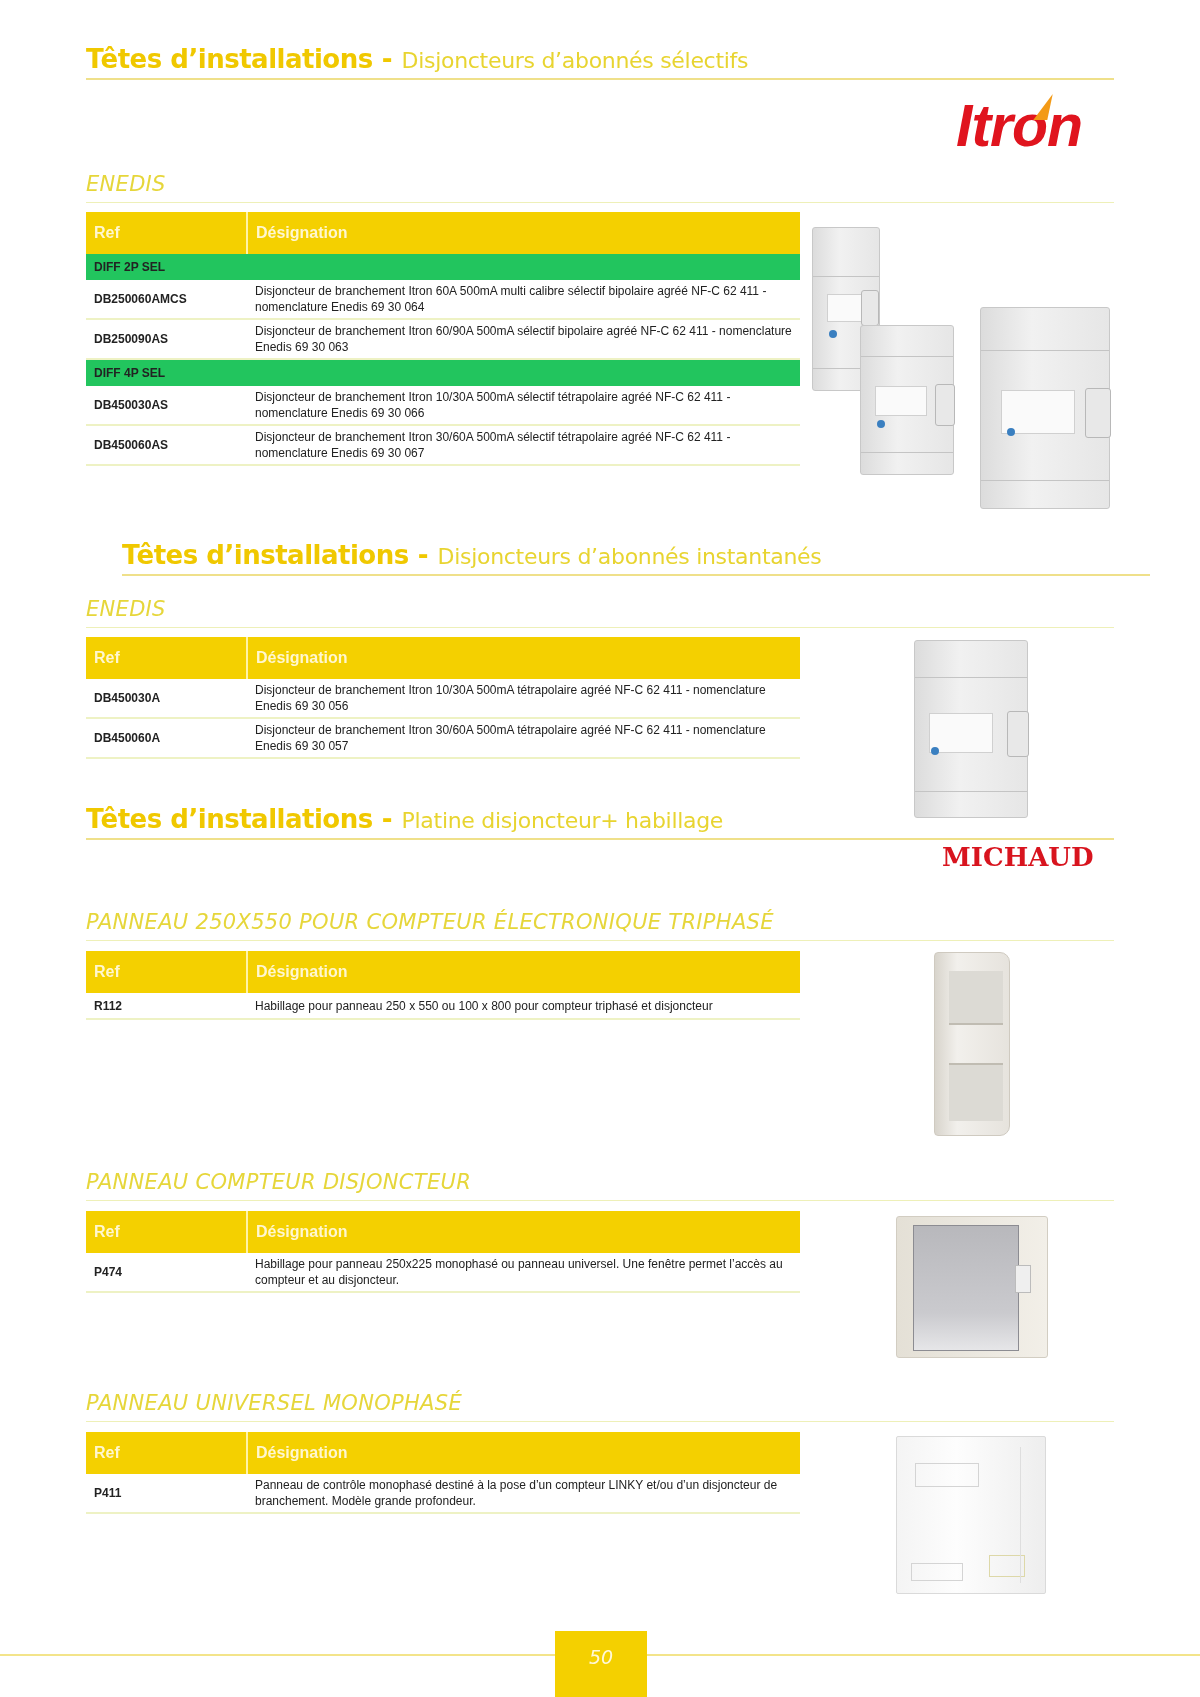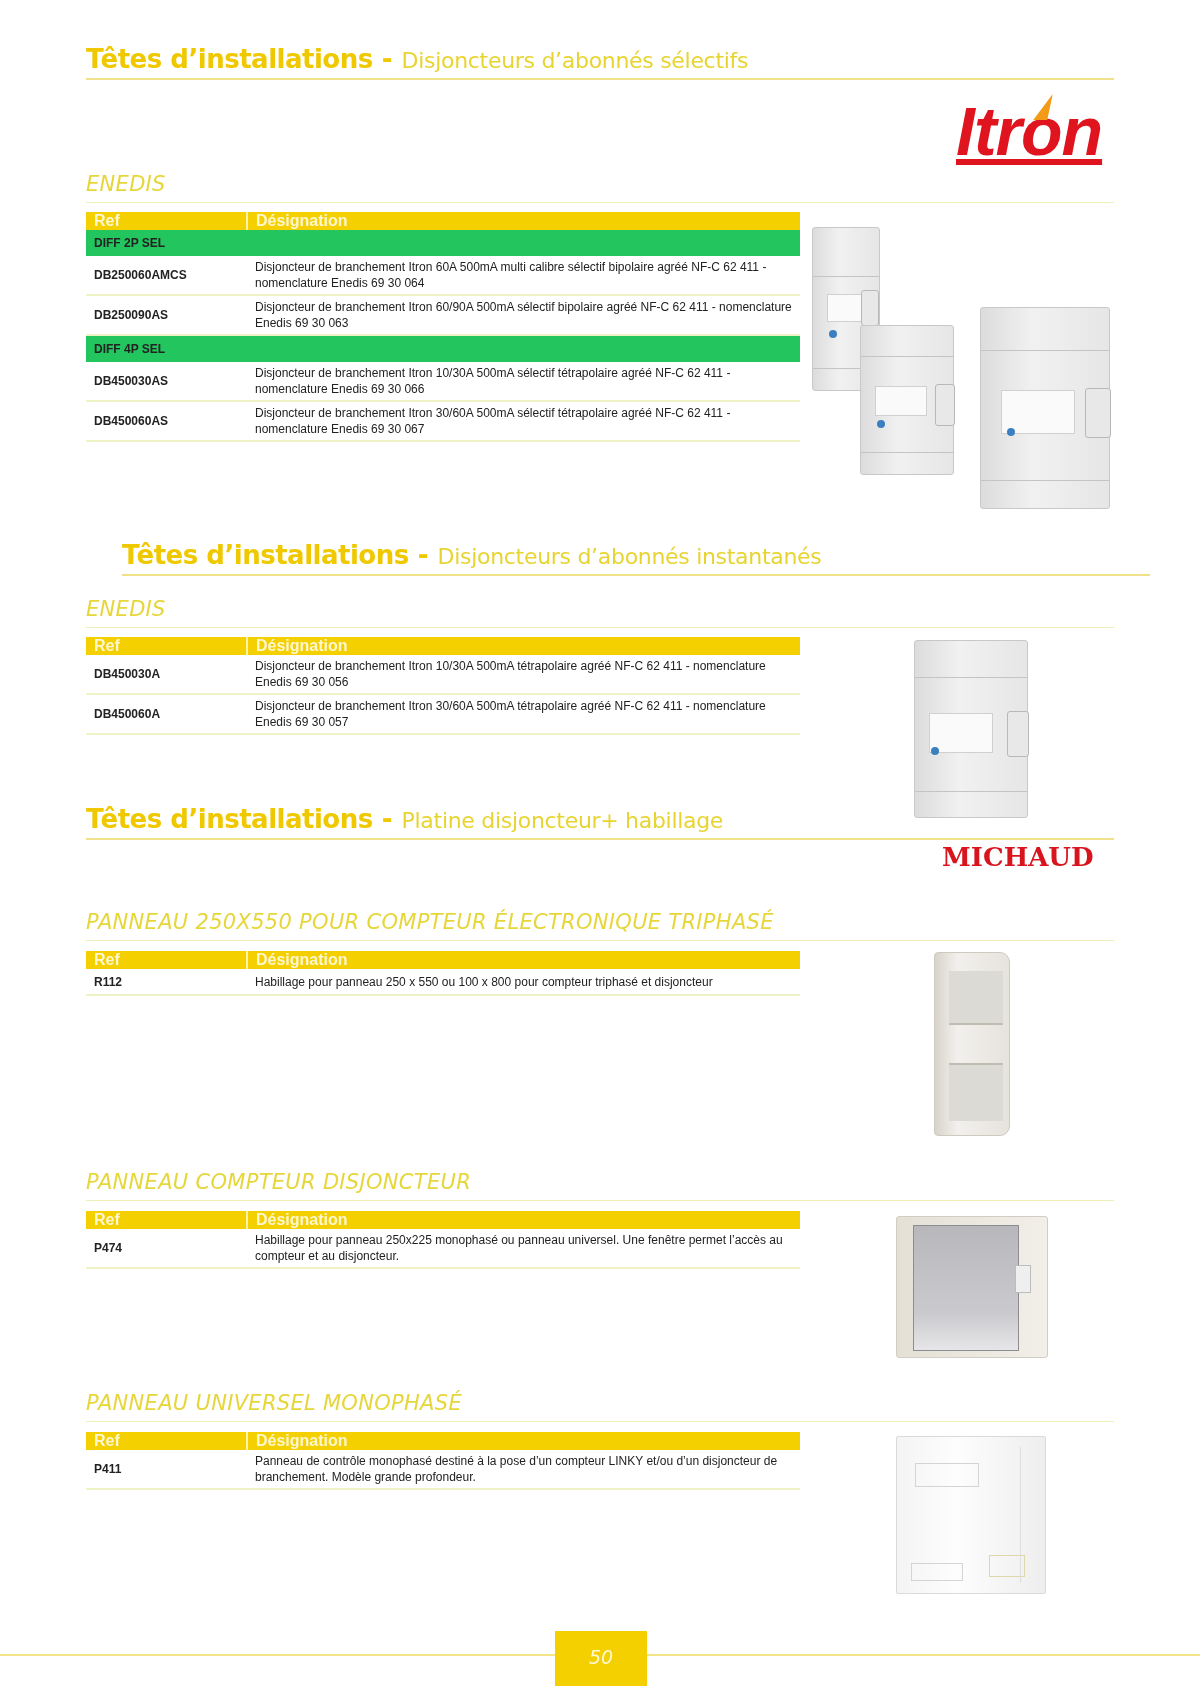--- a/index.html
+++ b/index.html
@@ -7,39 +7,39 @@
   .page { position:absolute; left:0; top:0; width:1200px; height:1697px; }
 
   .section-title { position:absolute; left:86px; width:1028px; border-bottom:2px solid #efe08a; padding-bottom:4px; white-space:nowrap; }
   .section-title .main { font-family:"DejaVu Sans", sans-serif; font-weight:bold; font-size:26px; color:#f0c800; letter-spacing:-0.5px; }
   .section-title .sep { font-family:"DejaVu Sans", sans-serif; font-weight:bold; font-size:26px; color:#f0c800; }
   .section-title .sub { font-family:"DejaVu Sans", sans-serif; font-size:22px; color:#e8d430; font-weight:normal; letter-spacing:-0.3px; }
 
   .subhead { position:absolute; left:86px; width:1028px; font-family:"DejaVu Sans", sans-serif; font-style:italic; font-size:21px; color:#e6d63a; border-bottom:1.5px solid #eef0b8; padding-bottom:6px; letter-spacing:0.3px; }
 
   table.prod { position:absolute; left:86px; width:714px; border-collapse:collapse; font-family:"Liberation Sans", sans-serif; font-size:12px; color:#222; }
-  table.prod th { background:#f4d000; color:#fff7d0; text-align:left; font-size:16px; font-weight:bold; padding:0 8px; height:17px; }
+  table.prod th { background:#f4d000; color:#fff7d0; text-align:left; font-size:16px; font-weight:bold; padding:12px 8px; height:17px; }
   table.prod th.ref { width:144px; border-right:2px solid #fff3a8; }
   table.prod td { padding:3px 8px; vertical-align:middle; border-bottom:2px solid #eef2c4; line-height:16px; }
   table.prod td.ref { font-weight:bold; font-size:12px; width:144px; }
   table.prod tr.group td { background:#22c55e; font-weight:bold; height:20px; border-bottom:none; }
 
-  .logo-itron { position:absolute; left:956px; top:92px; font-family:"Liberation Sans", sans-serif; font-weight:bold; font-style:italic; font-size:68px; color:#e0141e; letter-spacing:-1px;text-decoration:underline; }
+  .logo-itron { position:absolute; left:956px; top:92px; font-family:"Liberation Sans", sans-serif; font-weight:bold; font-style:italic; font-size:59px; color:#e0141e; letter-spacing:-1px; }
   .logo-itron .flag { position:absolute; left:82px; top:2px; width:0; height:0; border-left:10px solid transparent; border-right:4px solid transparent; border-bottom:26px solid #f39a16; transform:skewX(-20deg); }
   .logo-michaud { position:absolute; left:942px; top:842px; font-family:"DejaVu Serif", serif; font-weight:bold; font-size:26px; color:#d8141e; letter-spacing:0px; }
 
   .img-box { position:absolute; }
   .device { position:absolute; background:linear-gradient(90deg,#dcdcdc,#f1f1f1 40%,#e6e6e6); border:1px solid #c8c8c8; border-radius:3px; }
   .device .band { position:absolute; left:0; right:0; height:1px; background:#c4c4c4; }
   .device .label { position:absolute; background:#fafafa; border:1px solid #d0d0d0; }
   .device .handle { position:absolute; background:#e8e8e8; border:1px solid #b8b8b8; border-radius:3px; }
   .device .blue { position:absolute; width:8px; height:8px; border-radius:50%; background:#3a7fc0; }
 
   .footer-line { position:absolute; left:0; top:1654px; width:1200px; height:2px; background:#f3e48a; }
-  .page-num { position:absolute; left:555px; top:1631px; width:92px; height:55px; background:#f4d000; color:#fff8d8; font-family:"DejaVu Sans", sans-serif; font-style:italic; font-size:19px; text-align:center; line-height:52px; }
+  .page-num { position:absolute; left:555px; top:1631px; width:92px; height:66px; background:#f4d000; color:#fff8d8; font-family:"DejaVu Sans", sans-serif; font-style:italic; font-size:19px; text-align:center; line-height:52px; }
 </style>
 </head>
 <body>
 
 <div class="page">
 
   <div class="section-title" style="top:44px;">
     <span class="main">Têtes d’installations</span><span class="sep"> - </span><span class="sub">Disjoncteurs d’abonnés sélectifs</span>
   </div>
 

